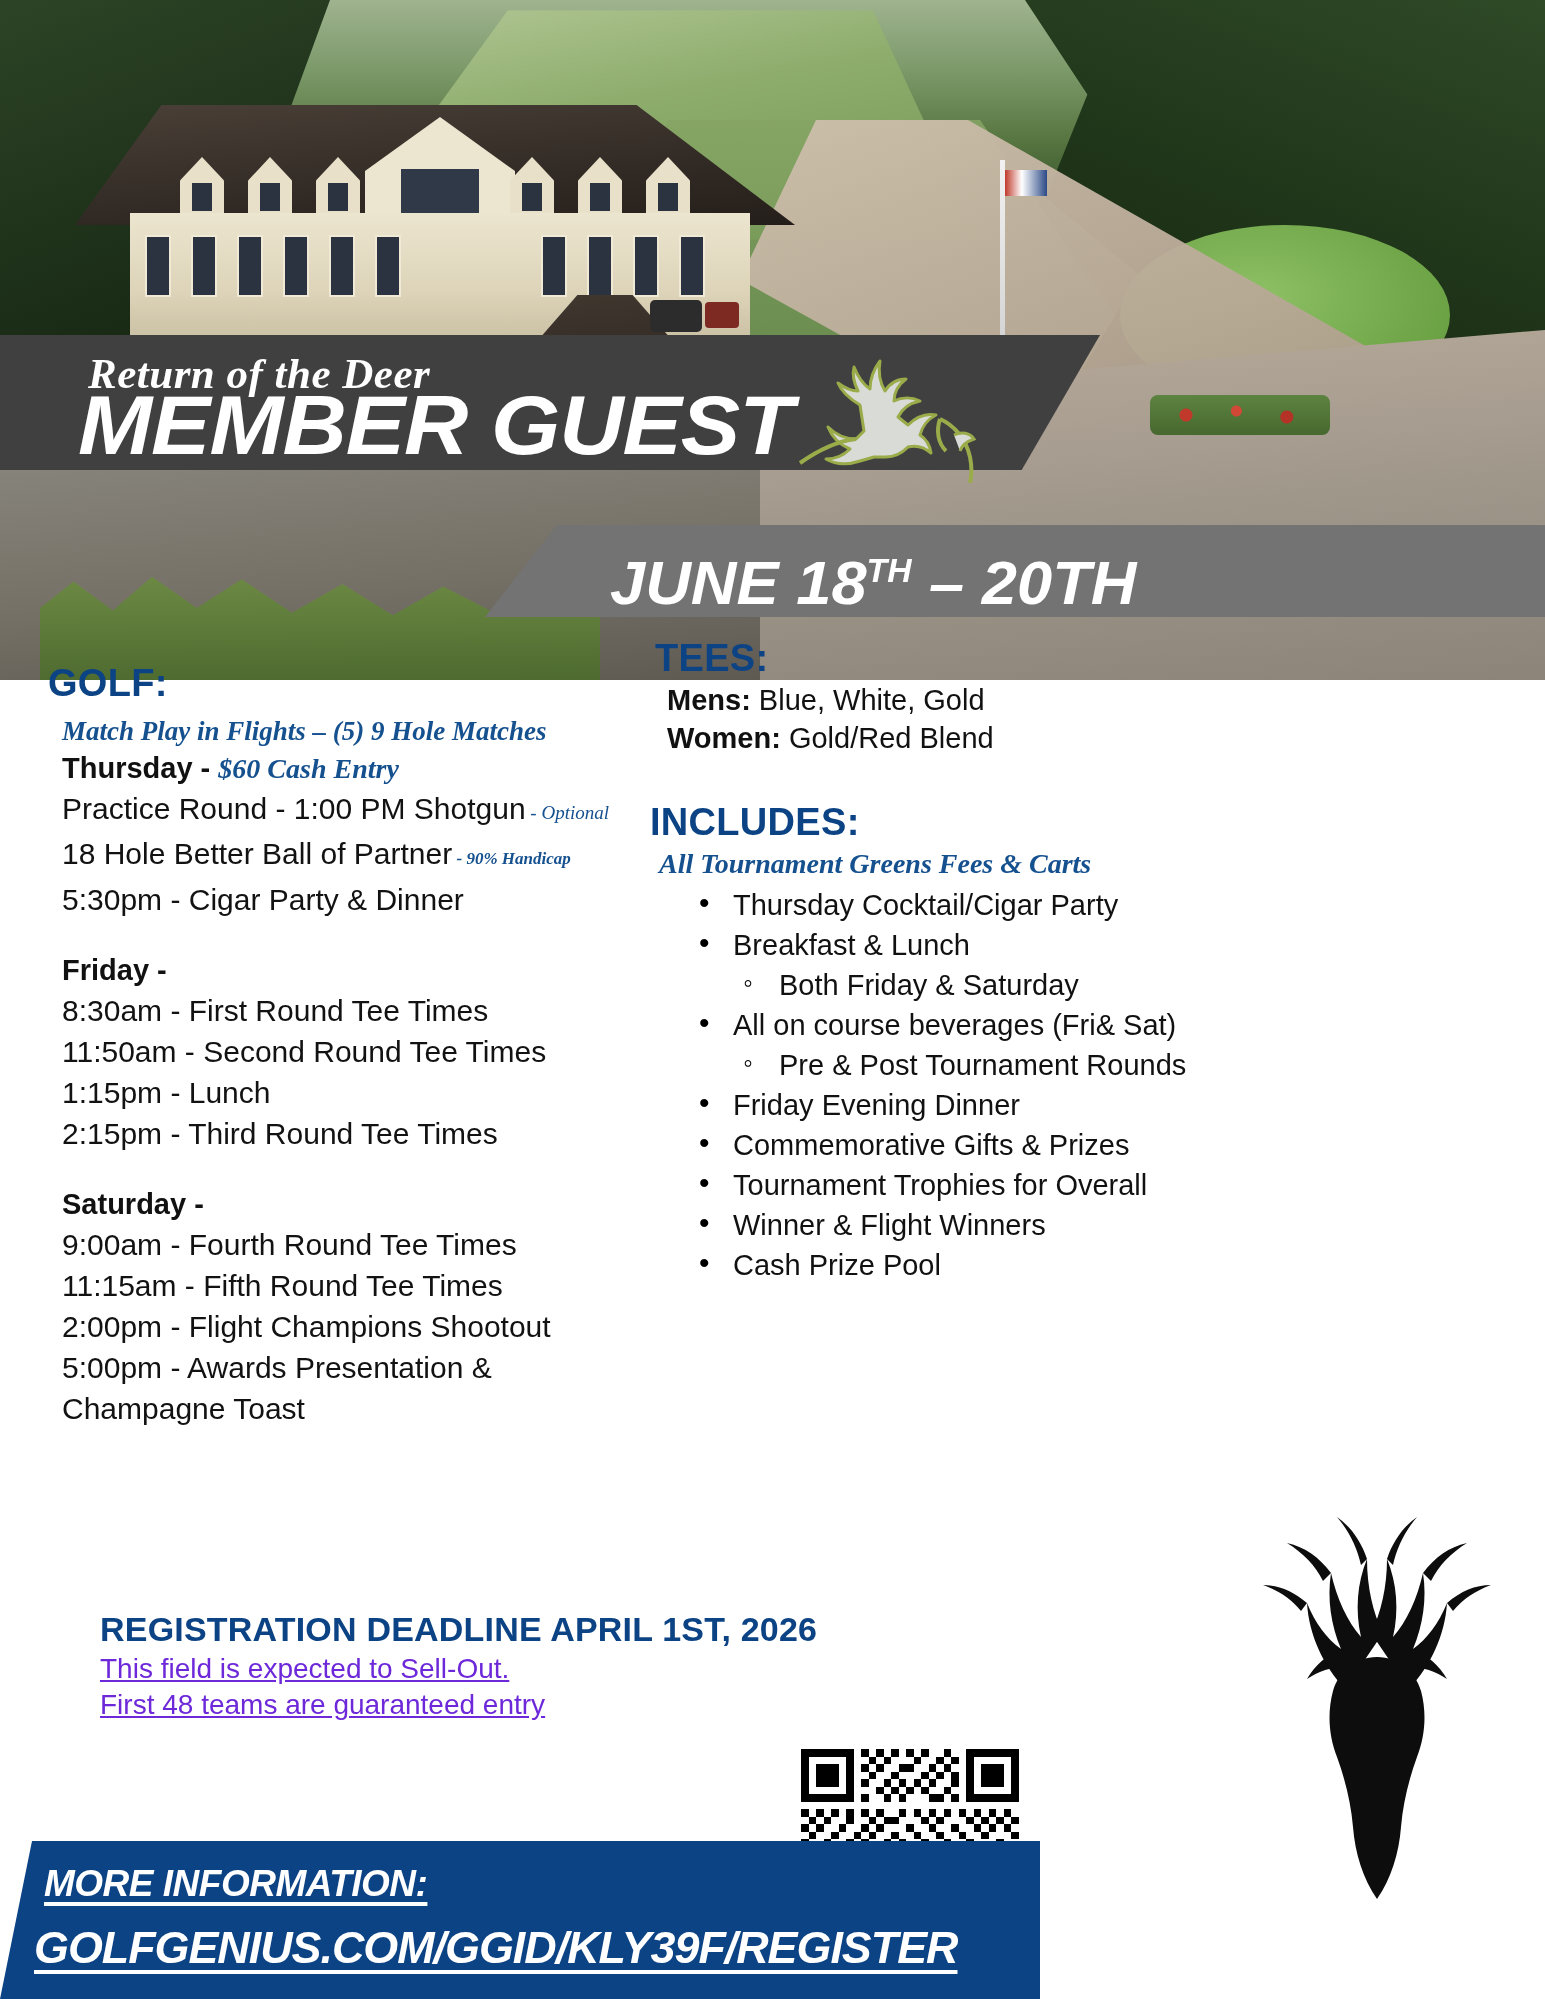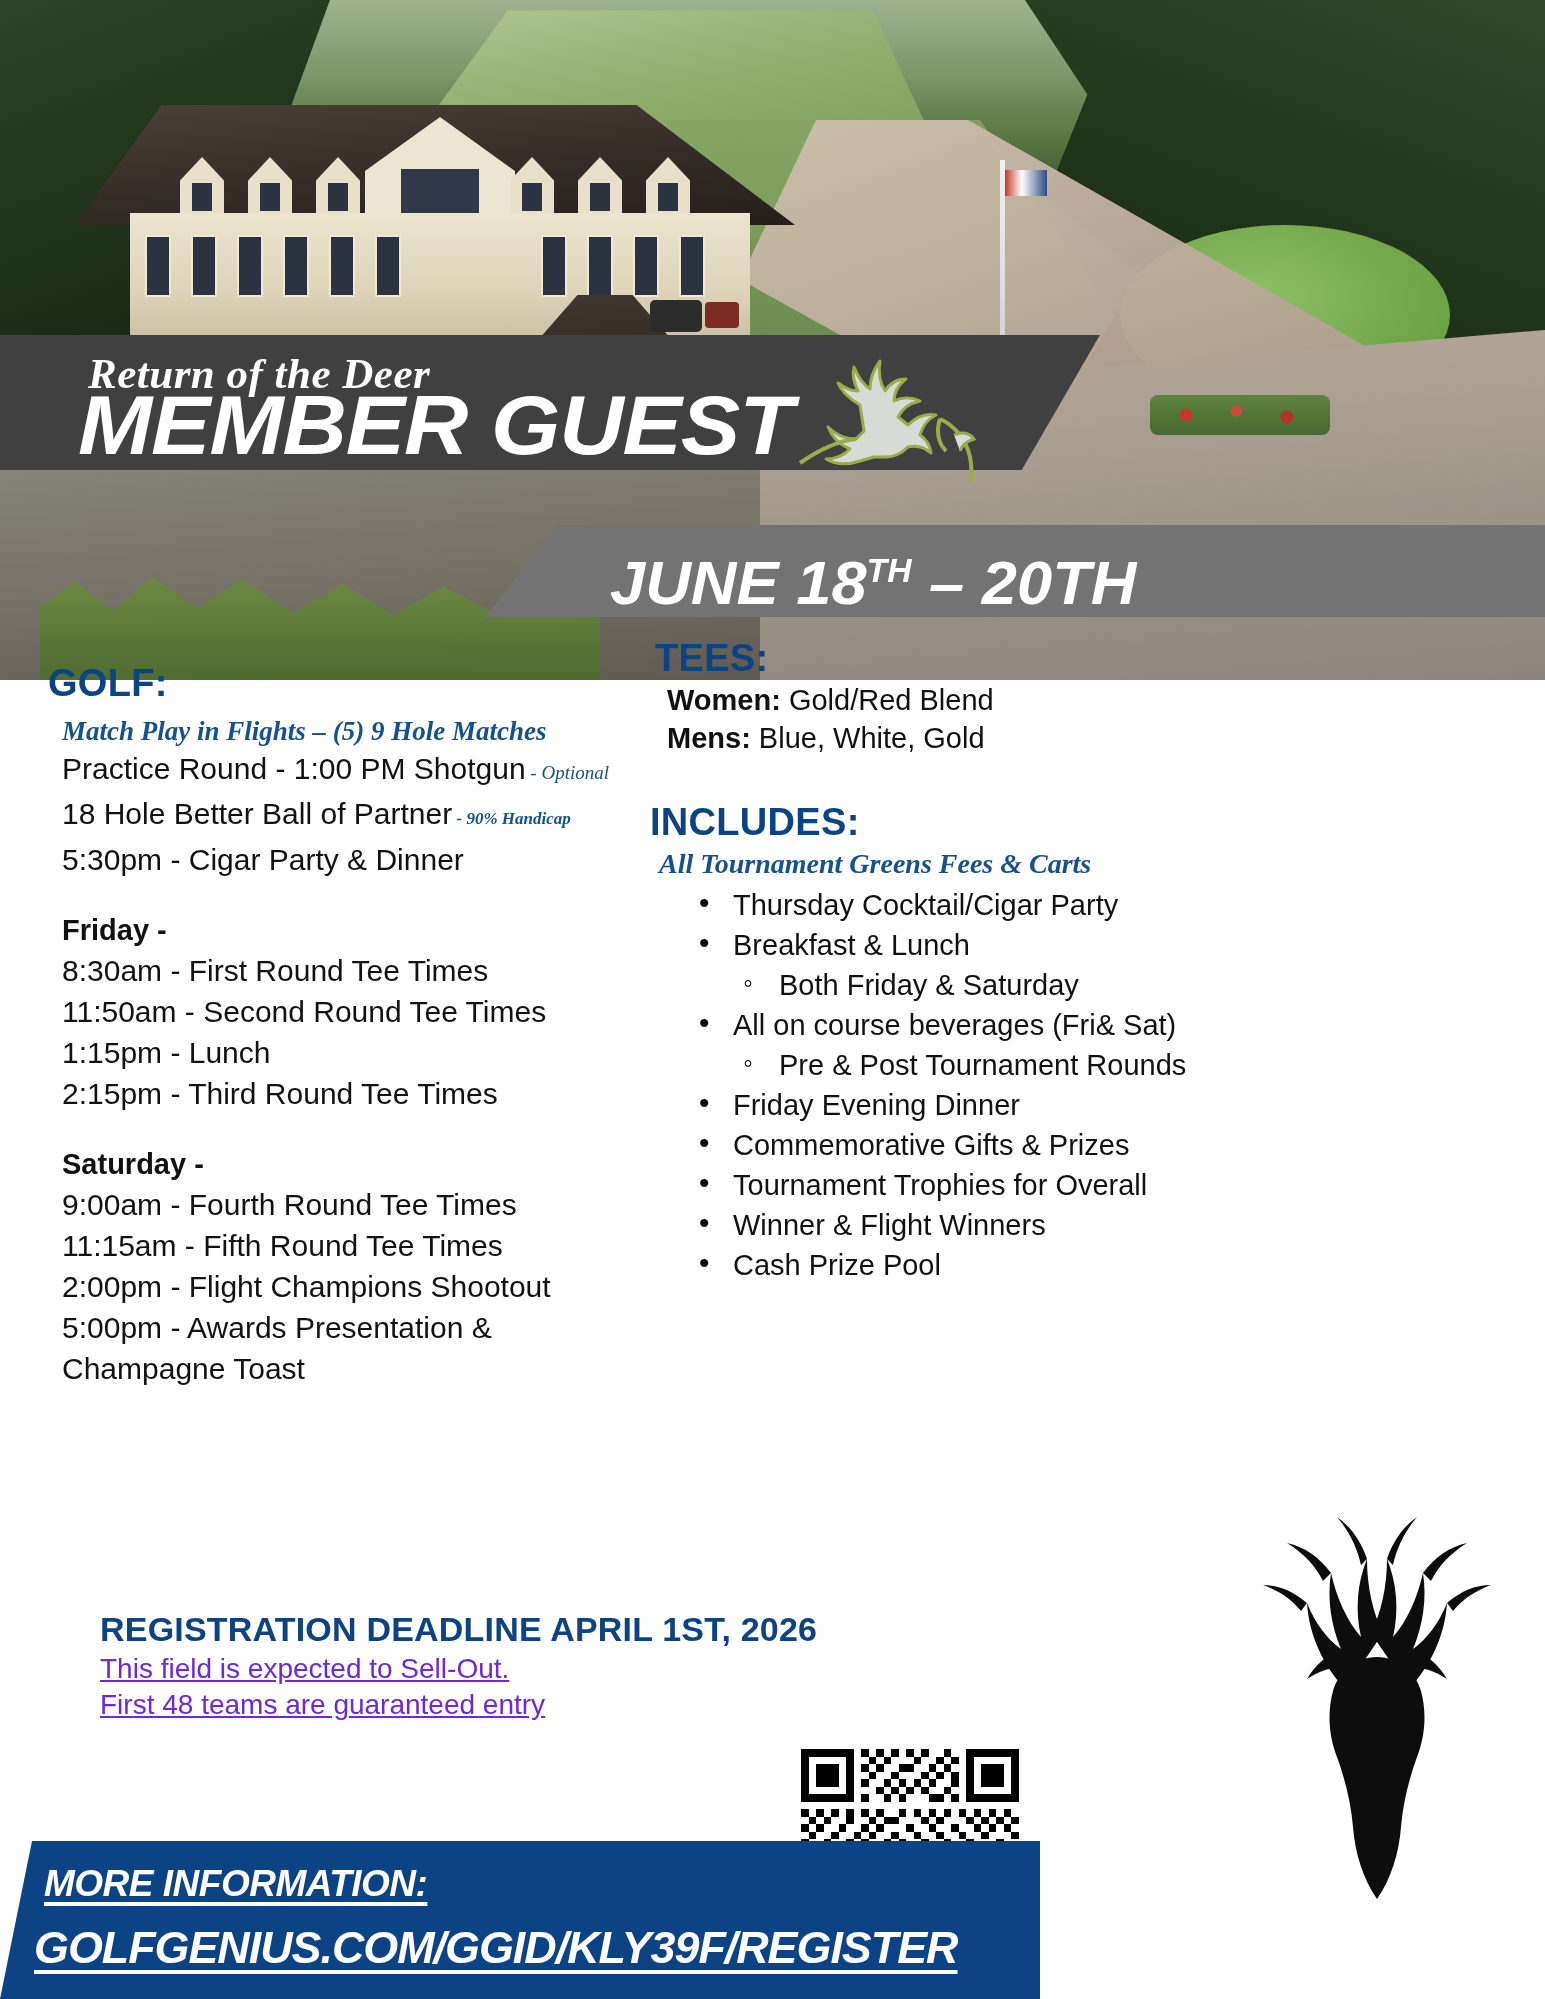--- a/index.html
+++ b/index.html
@@ -352,20 +352,23 @@
 
   <div class="date-banner">
     <div class="date-text"><span>JUNE 18</span><sup>TH</sup><span> – 20TH</span></div>
   </div>
 
   <div class="col-left">
     <div class="head-blue" id="golf-title">GOLF:</div>
     <div class="serif-blue" id="golf-sub">Match Play in Flights – (5) 9 Hole Matches</div>
 
     <div class="day-block">
+      <div class="day-line">
+        <span class="day-name">Thursday - </span><span class="serif-blue" style="font-size:28px">$60 Cash Entry</span>
+      </div>
       <div class="sched"><span>Practice Round - 1:00 PM Shotgun</span><span class="tiny-serif"> - Optional</span></div>
       <div class="sched"><span>18 Hole Better Ball of Partner</span><span class="tiny-serif2"> - 90% Handicap</span></div>
       <div class="sched"><span>5:30pm - Cigar Party &amp; Dinner</span></div>
     </div>
 
     <div class="gap"></div>
 
     <div class="day-block">
       <div class="day-line">
         <span class="day-name">Friday - </span>
@@ -385,22 +388,22 @@
       <div class="sched"><span>9:00am - Fourth Round Tee Times</span></div>
       <div class="sched"><span>11:15am - Fifth Round Tee Times</span></div>
       <div class="sched"><span>2:00pm - Flight Champions Shootout</span></div>
       <div class="sched"><span>5:00pm - Awards Presentation &amp;</span></div>
       <div class="sched"><span>Champagne Toast</span></div>
     </div>
   </div>
 
   <div class="col-right">
     <div class="head-blue tees-title">TEES:</div>
+    <div class="tees-line"><b>Mens:</b><span> Blue, White, Gold</span></div>
     <div class="tees-line"><b>Women:</b><span> Gold/Red Blend</span></div>
-    <div class="tees-line"><b>Mens:</b><span> Blue, White, Gold</span></div>
 
     <div class="head-blue inc-title">INCLUDES:</div>
     <div class="serif-blue inc-sub" style="font-size:28px">All Tournament Greens Fees &amp; Carts</div>
 
     <ul class="inc">
       <li>Thursday Cocktail/Cigar Party</li>
       <li>Breakfast &amp; Lunch</li>
       <li class="sub">Both Friday &amp; Saturday</li>
       <li>All on course beverages (Fri&amp; Sat)</li>
       <li class="sub">Pre &amp; Post Tournament Rounds</li>

